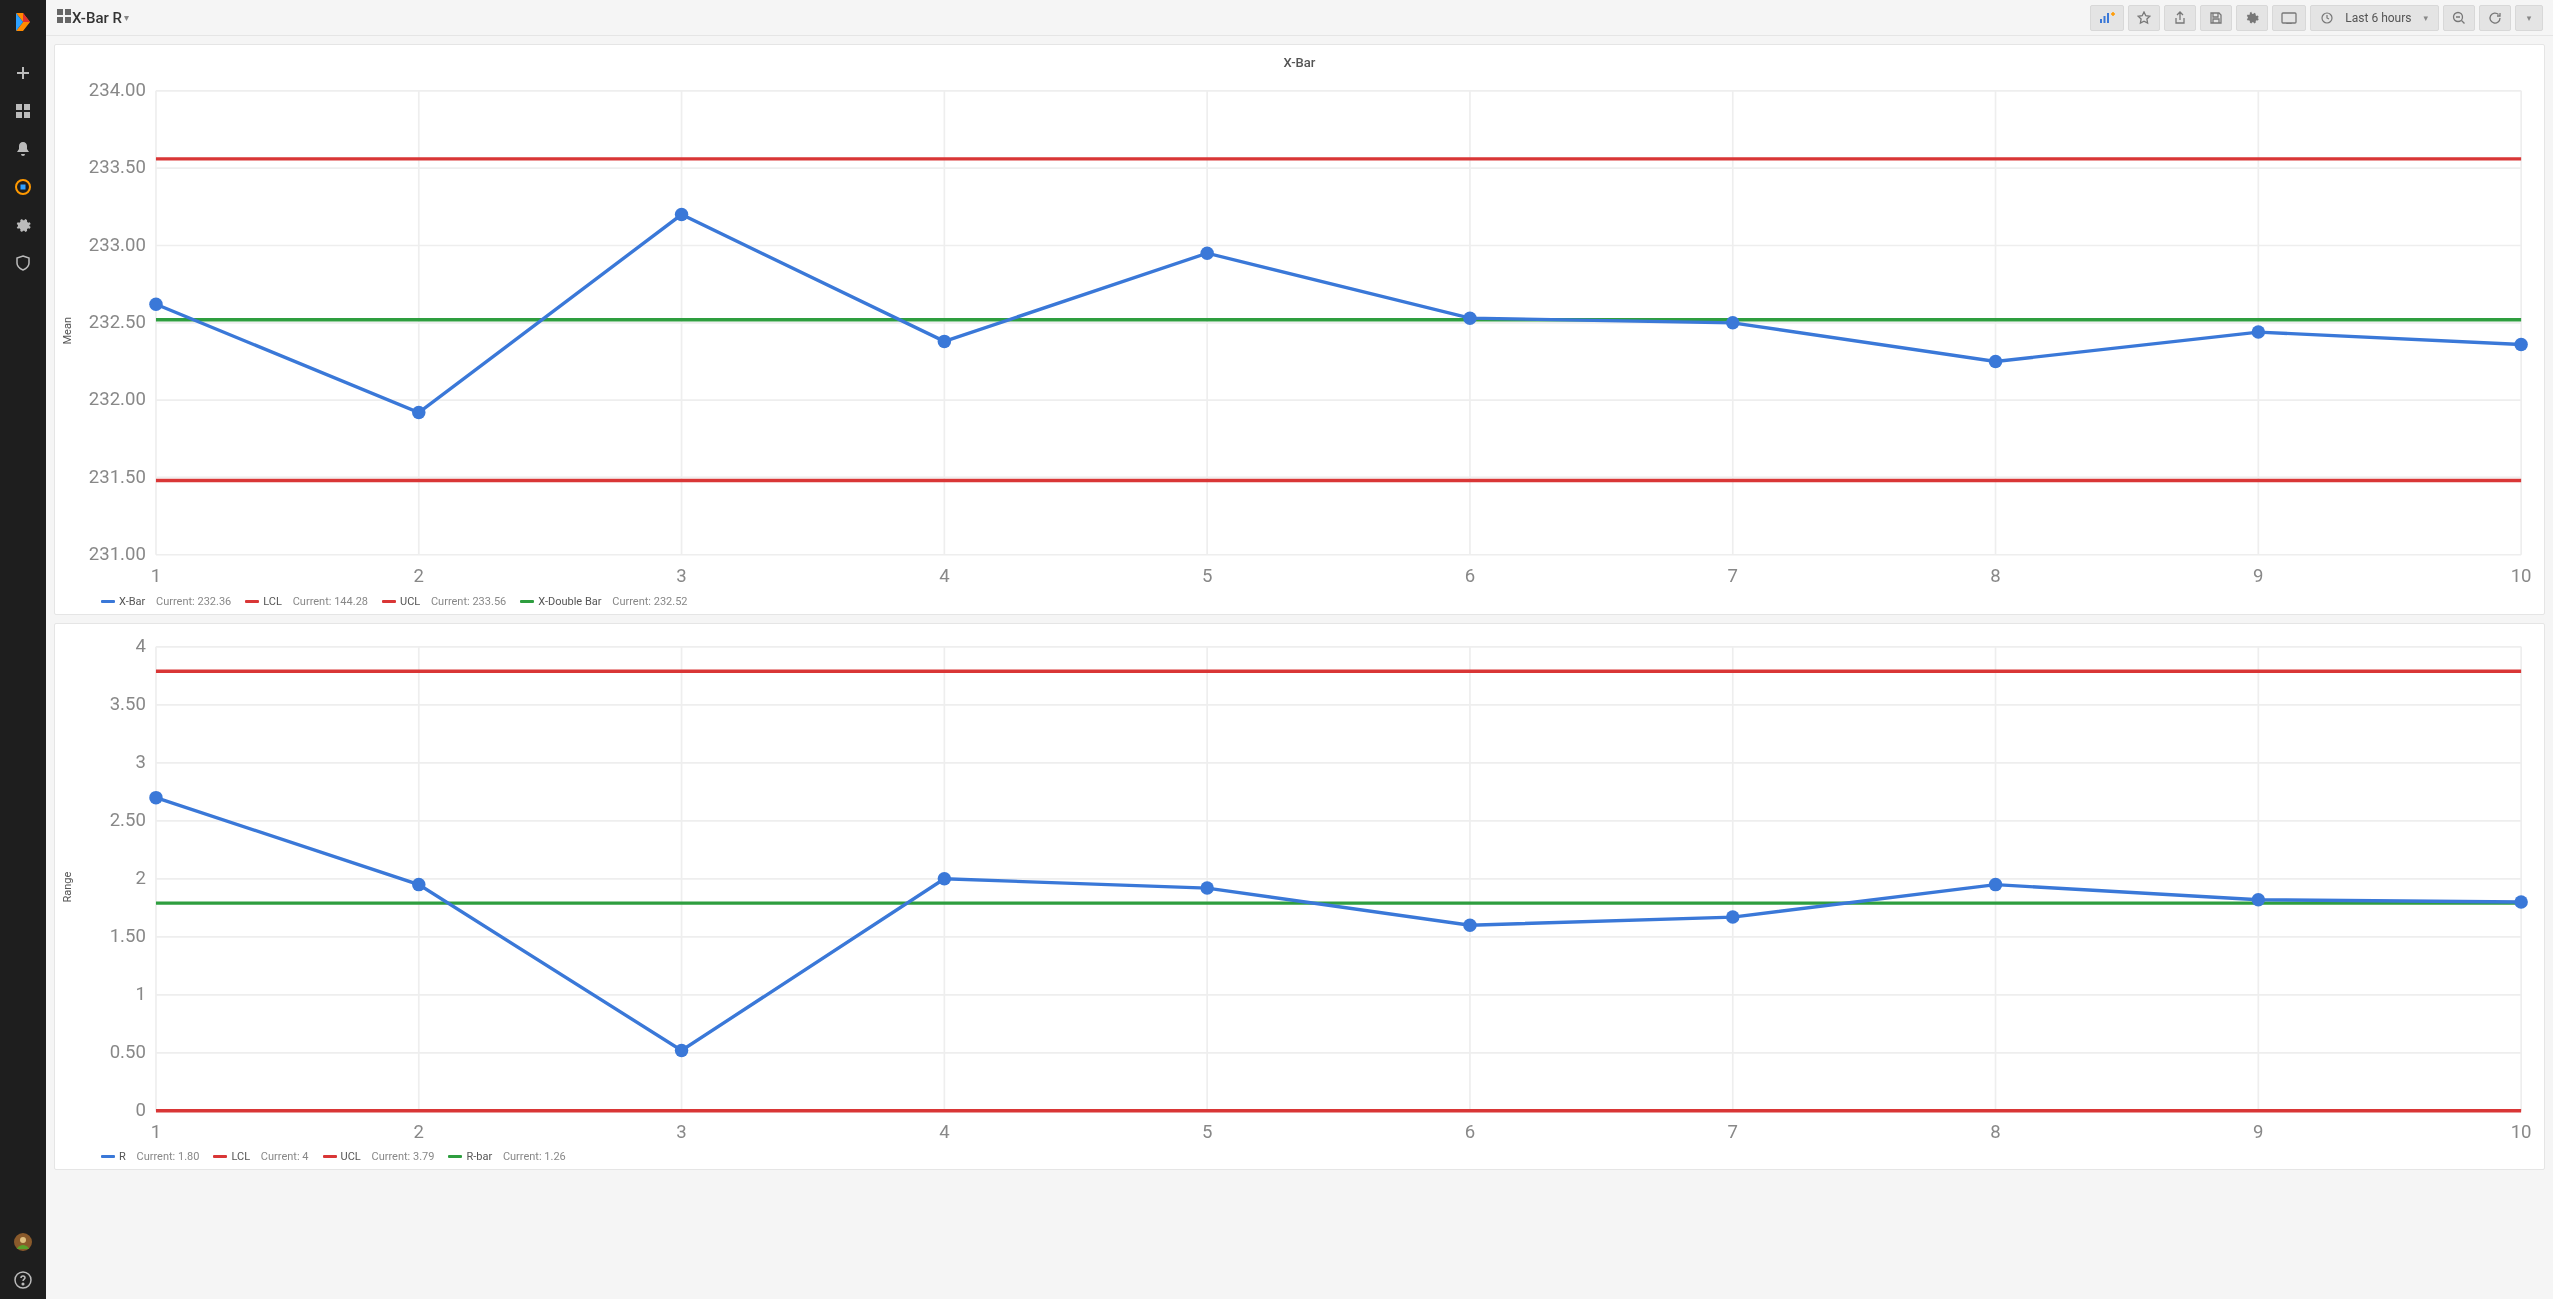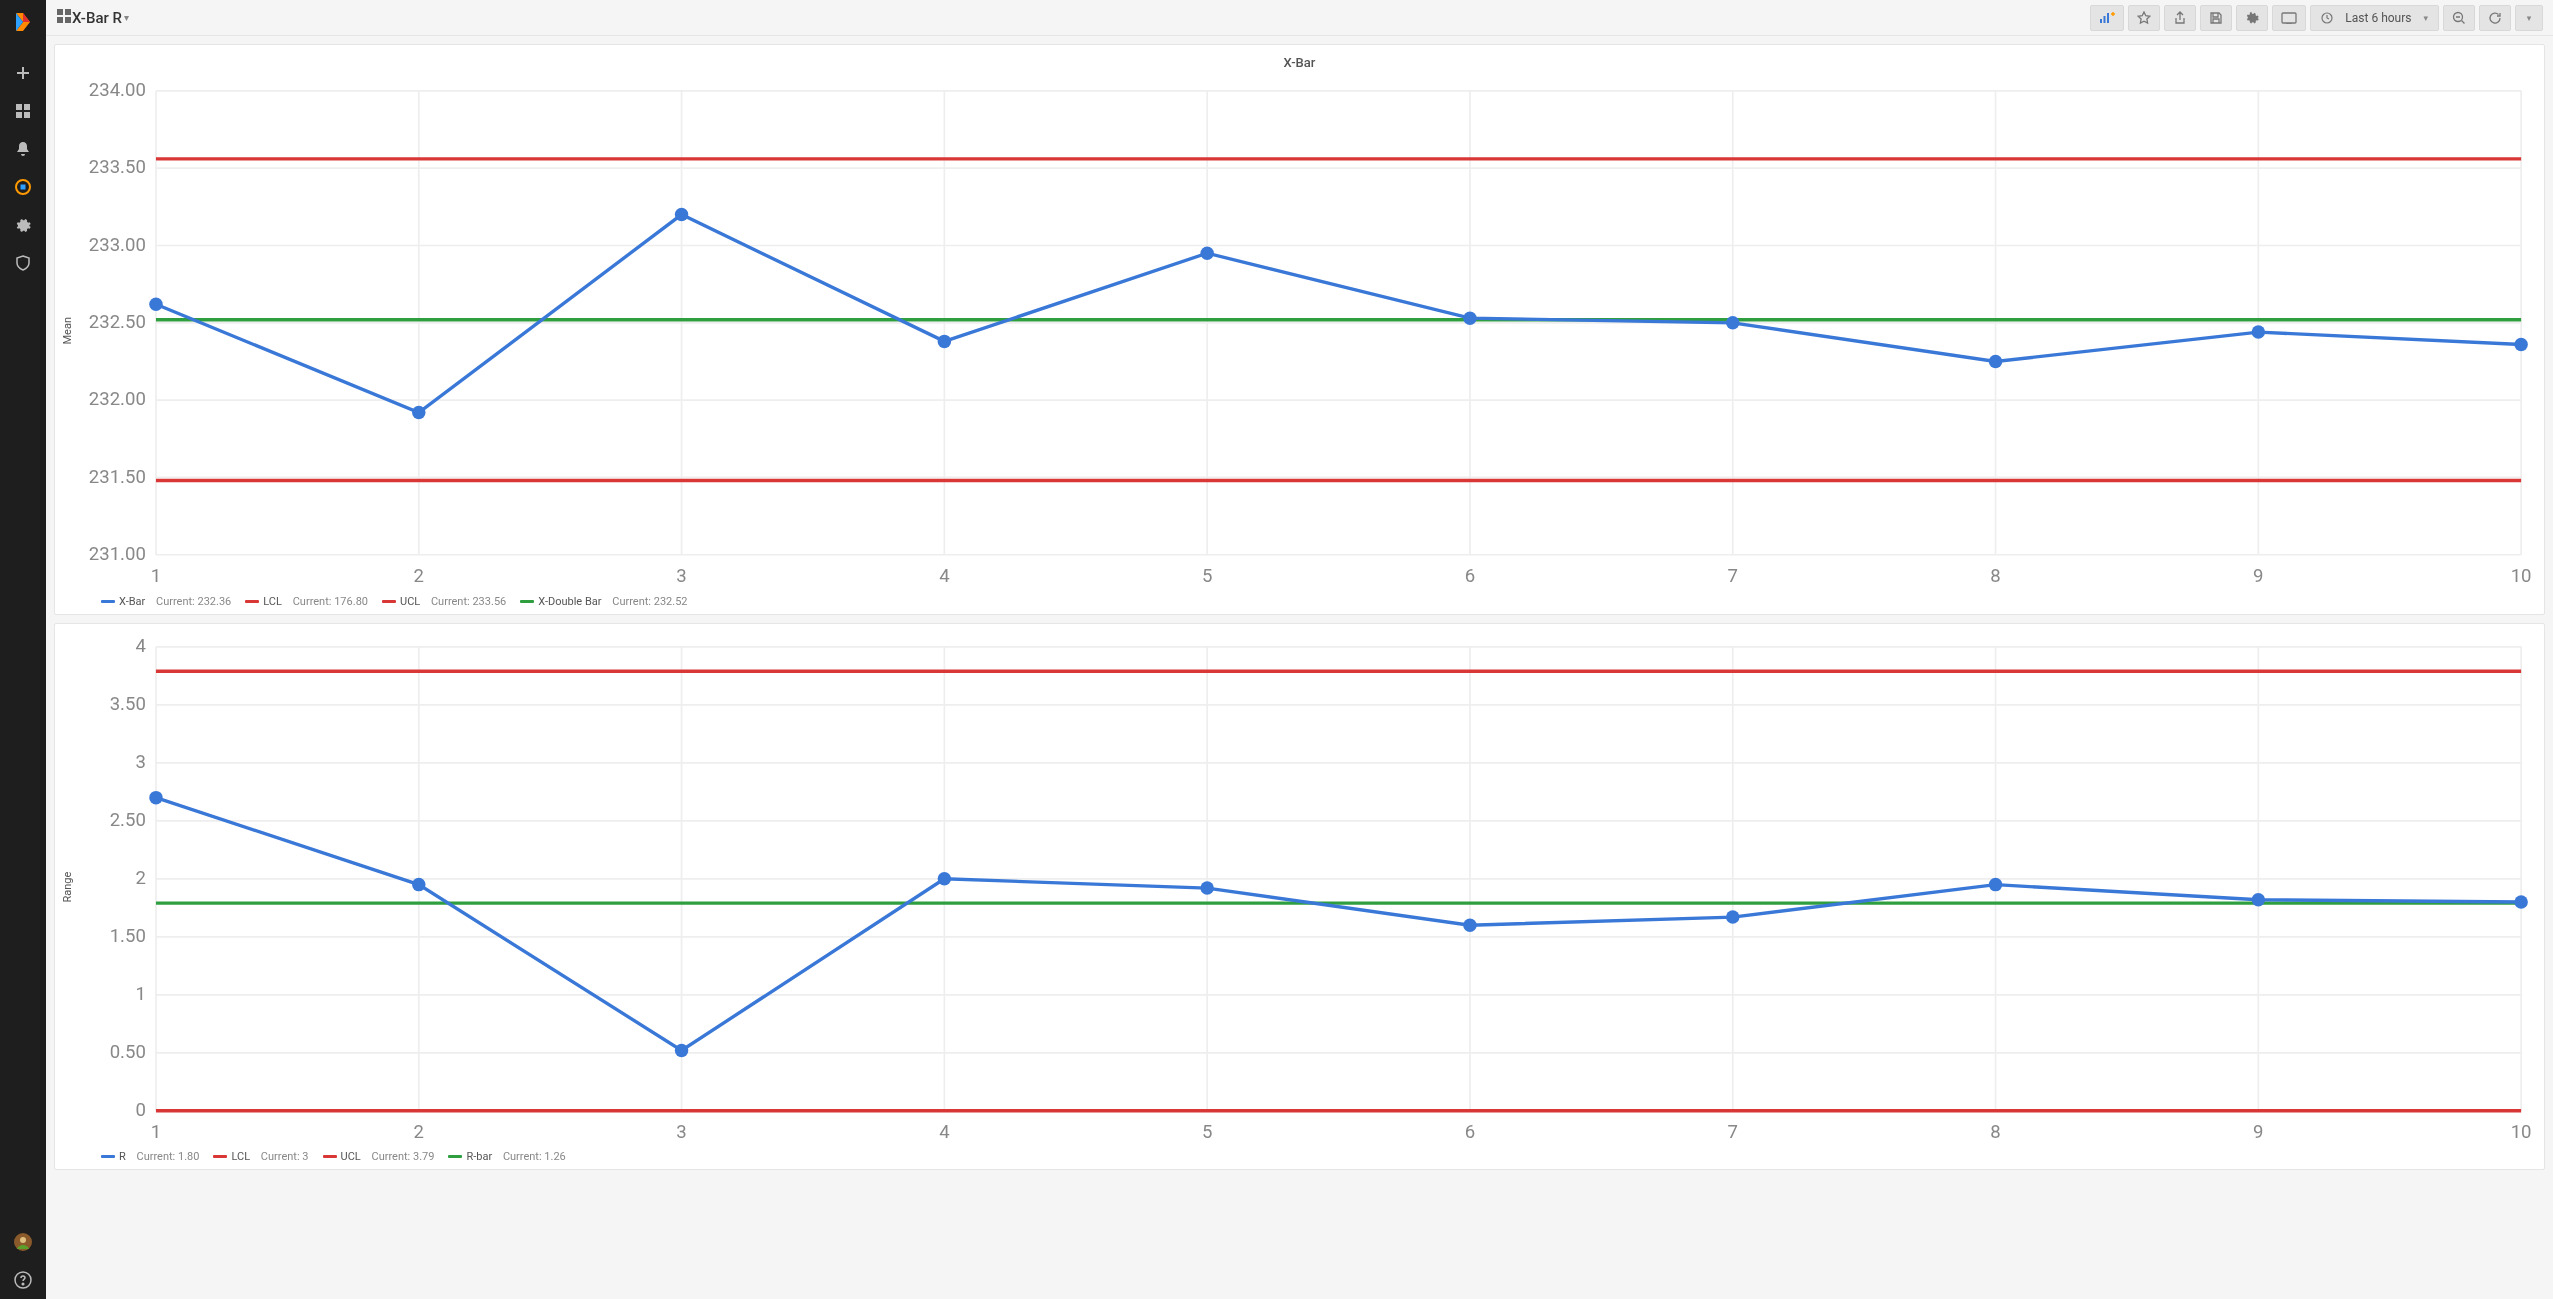--- a/index.html
+++ b/index.html
@@ -222,21 +222,21 @@
                 <circle class="data-pt" cx="826.8888888888889" cy="144.74999999999991" r="4" fill="#3a78d8"></circle>
                 <circle class="data-pt" cx="982.6666666666666" cy="147.5" r="4" fill="#3a78d8"></circle>
                 <circle class="data-pt" cx="1138.4444444444446" cy="170.41666666666666" r="4" fill="#3a78d8"></circle>
                 <circle class="data-pt" cx="1294.2222222222222" cy="153.0000000000002" r="4" fill="#3a78d8"></circle>
                 <circle class="data-pt" cx="1450" cy="160.3333333333321" r="4" fill="#3a78d8"></circle>
               </svg>
           </div>
         </div>
         <div class="legend" id="legend-xbar">
             <div class="legend-item"><span class="legend-swatch" style="background:#3a78d8"></span><span>X-Bar</span>&nbsp;<span style="color:#888">Current: 232.36</span></div>
-            <div class="legend-item"><span class="legend-swatch" style="background:#d93636"></span><span>LCL</span>&nbsp;<span style="color:#888">Current: 176.80</span></div>
+            <div class="legend-item"><span class="legend-swatch" style="background:#d93636"></span><span>LCL</span>&nbsp;<span style="color:#888">Current: 144.28</span></div>
             <div class="legend-item"><span class="legend-swatch" style="background:#d93636"></span><span>UCL</span>&nbsp;<span style="color:#888">Current: 233.56</span></div>
             <div class="legend-item"><span class="legend-swatch" style="background:#2e9e3f"></span><span>X-Double Bar</span>&nbsp;<span style="color:#888">Current: 232.52</span></div>
           </div>
       </div>
 
       <div class="panel">
         <div class="chart-body">
           <div class="ylabel">Range</div>
           <div class="plot-wrap">
             <svg id="svg-r" viewBox="0 0 1460 305" preserveAspectRatio="none">
@@ -290,20 +290,20 @@
                 <circle class="data-pt" cx="826.8888888888889" cy="175" r="4" fill="#3a78d8"></circle>
                 <circle class="data-pt" cx="982.6666666666666" cy="170.1875" r="4" fill="#3a78d8"></circle>
                 <circle class="data-pt" cx="1138.4444444444446" cy="150.9375" r="4" fill="#3a78d8"></circle>
                 <circle class="data-pt" cx="1294.2222222222222" cy="159.87499999999997" r="4" fill="#3a78d8"></circle>
                 <circle class="data-pt" cx="1450" cy="161.25" r="4" fill="#3a78d8"></circle>
               </svg>
           </div>
         </div>
         <div class="legend" id="legend-r">
             <div class="legend-item"><span class="legend-swatch" style="background:#3a78d8"></span><span>R</span>&nbsp;<span style="color:#888">Current: 1.80</span></div>
-            <div class="legend-item"><span class="legend-swatch" style="background:#d93636"></span><span>LCL</span>&nbsp;<span style="color:#888">Current: 3</span></div>
+            <div class="legend-item"><span class="legend-swatch" style="background:#d93636"></span><span>LCL</span>&nbsp;<span style="color:#888">Current: 4</span></div>
             <div class="legend-item"><span class="legend-swatch" style="background:#d93636"></span><span>UCL</span>&nbsp;<span style="color:#888">Current: 3.79</span></div>
             <div class="legend-item"><span class="legend-swatch" style="background:#2e9e3f"></span><span>R-bar</span>&nbsp;<span style="color:#888">Current: 1.26</span></div>
           </div>
       </div>
     </div>
   </div>
 </div>
 
 </body></html>

